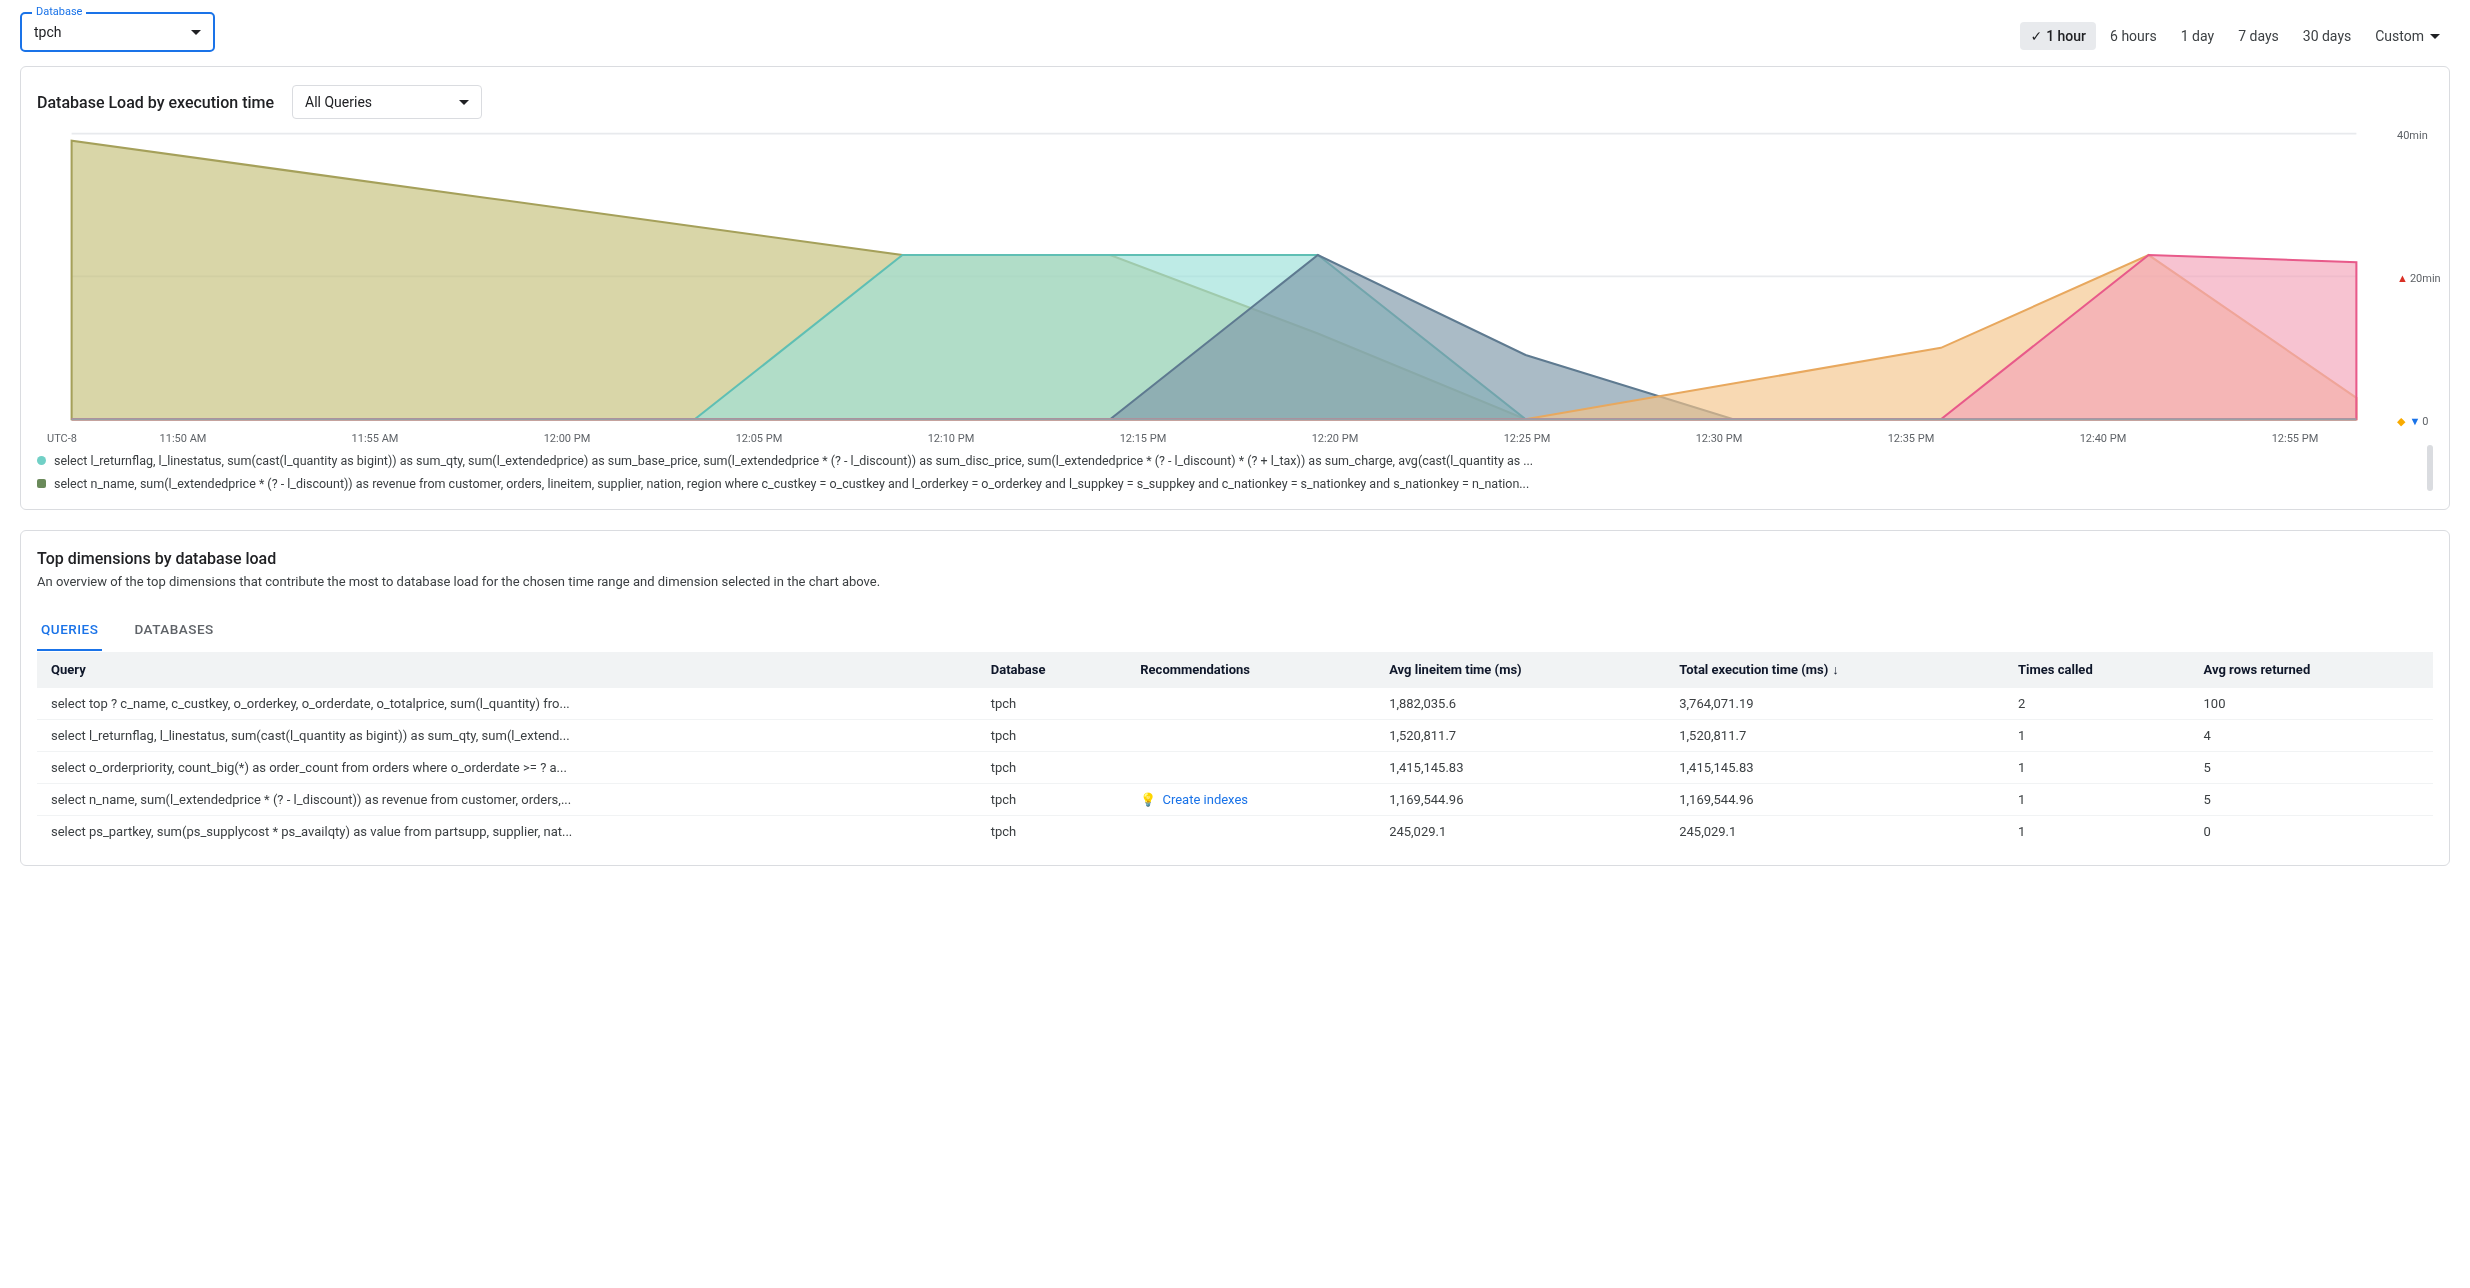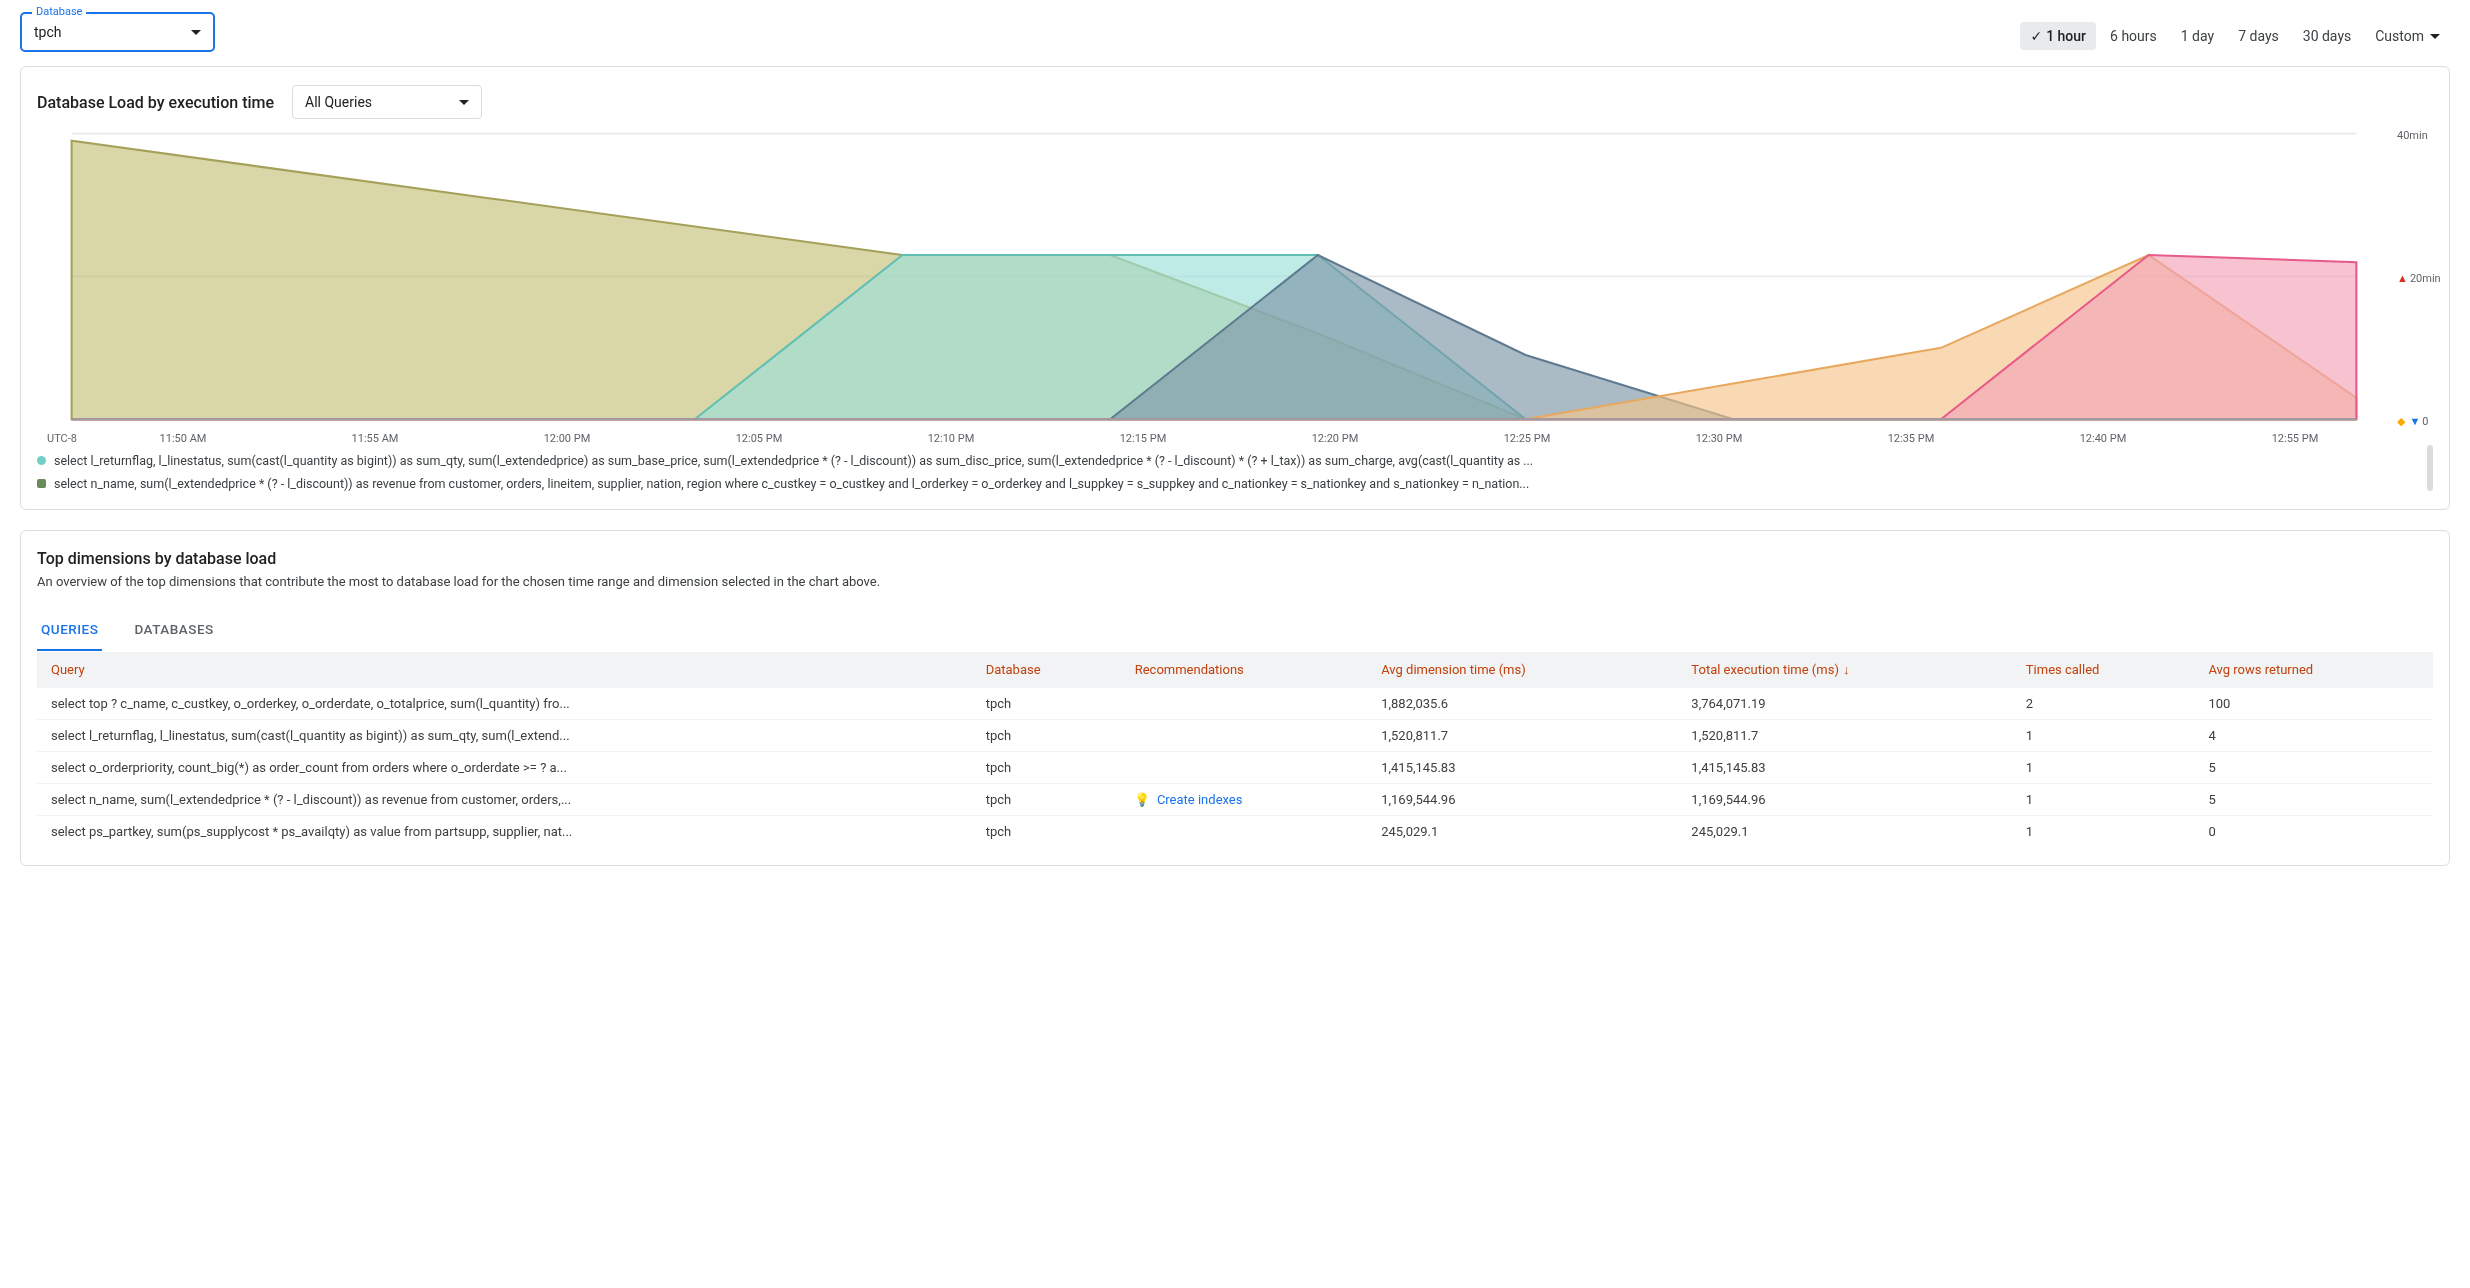--- a/index.html
+++ b/index.html
@@ -26,21 +26,21 @@
 .legend-col { flex: 1; }
 .legend-scroll { width: 6px; background: #dadce0; border-radius: 3px; align-self: stretch; margin-left: 4px; }
 .legend-row { display: flex; align-items: center; gap: 8px; margin-top: 8px; font-size: 12.5px; color: #3c4043; white-space: nowrap; overflow: hidden; text-overflow: ellipsis; }
 .swatch { width: 9px; height: 9px; border-radius: 50%; flex-shrink: 0; }
 .swatch.sq { border-radius: 2px; }
 .subtitle { font-size: 13px; color: #3c4043; margin-top: 6px; }
 .tabs { display: flex; gap: 28px; margin-top: 22px; border-bottom: 1px solid transparent; }
 .tab { padding: 10px 4px 12px; font-size: 13.5px; font-weight: 500; letter-spacing: .5px; color: #5f6368; cursor: pointer; border-bottom: 2px solid transparent; }
 .tab.active { color: #1a73e8; border-bottom-color: #1a73e8; }
 table { width: 100%; border-collapse: collapse; font-size: 13px; }
-thead th { background: #f1f3f4; color: #c2410c; font-weight: 400; text-align: left; padding: 10px 14px; }
+thead th { background: #f1f3f4; color: #0f172a; font-weight: 700; text-align: left; padding: 10px 14px; }
 tbody td { padding: 8px 14px; border-top: 1px solid #f1f3f4; color: #3c4043; }
 td.qcell { max-width: 520px; white-space: nowrap; overflow: hidden; text-overflow: ellipsis; }
 .sort-arr { margin-left: 4px; }
 .rec-link { color: #1a73e8; display: flex; align-items: center; gap: 6px; }
 .bulb { color: #1a73e8; }
 </style>
 </head>
 <body>
 
 <div class="topbar">
@@ -136,21 +136,21 @@
   <div class="tabs" id="dim-tabs">
       <div class="tab active">QUERIES</div>
       <div class="tab">DATABASES</div>
     </div>
   <table>
     <thead>
         <tr id="thead-row">
           <th><span>Query</span></th>
           <th><span>Database</span></th>
           <th><span>Recommendations</span></th>
-          <th><span>Avg dimension time (ms)</span></th>
+          <th><span>Avg lineitem time (ms)</span></th>
           <th><span>Total execution time (ms)</span><span class="sort-arr">↓</span></th>
           <th><span>Times called</span></th>
           <th><span>Avg rows returned</span></th>
         </tr>
       </thead>
     <tbody id="tbody">
         <tr>
           <td class="qcell">select top ? c_name, c_custkey, o_orderkey, o_orderdate, o_totalprice, sum(l_quantity) fro...</td>
           <td>tpch</td>
           <td></td>

